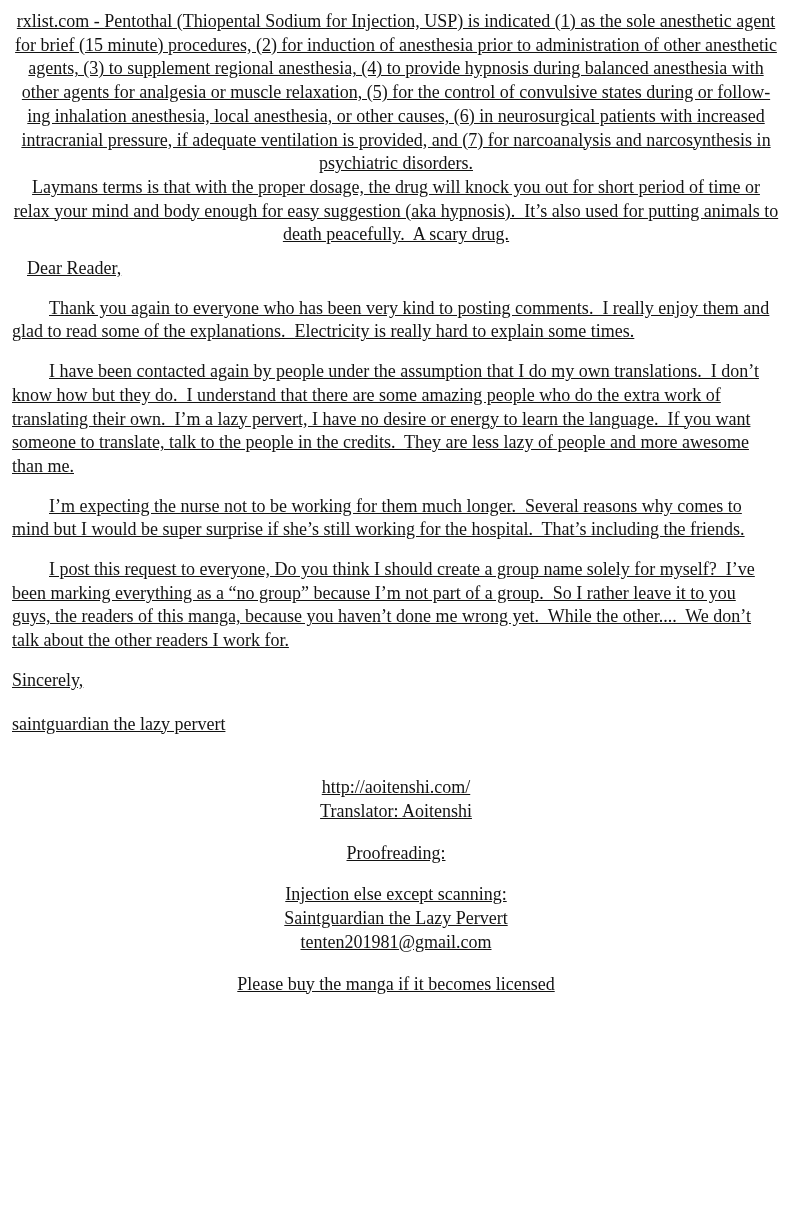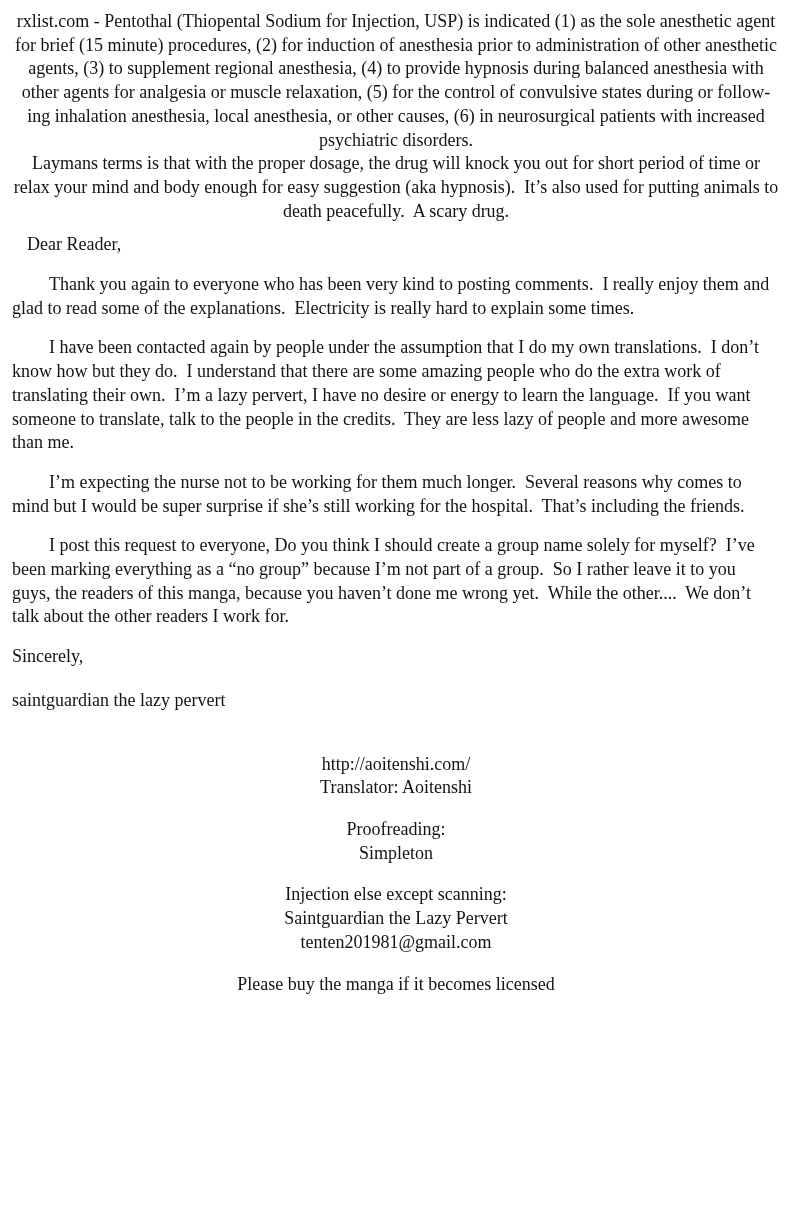--- a/index.html
+++ b/index.html
@@ -7,40 +7,41 @@
     width: 792px;
     height: 1224px;
     background: #ffffff;
     overflow: hidden;
     font-family: "Liberation Serif", "DejaVu Serif", serif;
     font-size: 18px;
     line-height: 23.7px;
     color: #131313;
   }
   .page { padding: 10px 12px 0 12px; }
-  .line { white-space: pre; }
+  .line { white-space: pre; text-decoration: underline; }
   .center .line { text-align: center; }
   .ind { padding-left: 37px; }
   .p-body { margin: 0 0 16px 0; }
   .salutation { margin: 10px 0 16px 15px; }
   .closing { margin: 0 0 20px 0; }
   .signature { margin: 0 0 40px 0; }
   .credit-group { margin: 0 0 18px 0; }
 </style>
 </head>
 <body>
 
 <div class="page">
 
   <section class="center">
     <div class="line">rxlist.com - Pentothal (Thiopental Sodium for Injection, USP) is indicated (1) as the sole anesthetic agent</div>
     <div class="line">for brief (15 minute) procedures, (2) for induction of anesthesia prior to administration of other anesthetic</div>
     <div class="line">agents, (3) to supplement regional anesthesia, (4) to provide hypnosis during balanced anesthesia with</div>
     <div class="line">other agents for analgesia or muscle relaxation, (5) for the control of convulsive states during or follow-</div>
     <div class="line">ing inhalation anesthesia, local anesthesia, or other causes, (6) in neurosurgical patients with increased</div>
+    <div class="line">intracranial pressure, if adequate ventilation is provided, and (7) for narcoanalysis and narcosynthesis in</div>
     <div class="line">psychiatric disorders.</div>
   </section>
 
   <section class="center">
     <div class="line">Laymans terms is that with the proper dosage, the drug will knock you out for short period of time or</div>
     <div class="line">relax your mind and body enough for easy suggestion (aka hypnosis).  It’s also used for putting animals to</div>
     <div class="line">death peacefully.  A scary drug.</div>
   </section>
 
   <div class="line salutation">Dear Reader,</div>
@@ -75,21 +76,20 @@
 
   <div class="line signature">saintguardian the lazy pervert</div>
 
   <section class="center">
     <div class="credit-group">
       <div class="line">http://aoitenshi.com/</div>
       <div class="line">Translator: Aoitenshi</div>
     </div>
     <div class="credit-group">
       <div class="line">Proofreading:</div>
-      <div class="line">Simpleton</div>
     </div>
     <div class="credit-group">
       <div class="line">Injection else except scanning:</div>
       <div class="line">Saintguardian the Lazy Pervert</div>
       <div class="line">tenten201981@gmail.com</div>
     </div>
     <div class="credit-group">
       <div class="line">Please buy the manga if it becomes licensed</div>
     </div>
   </section>

